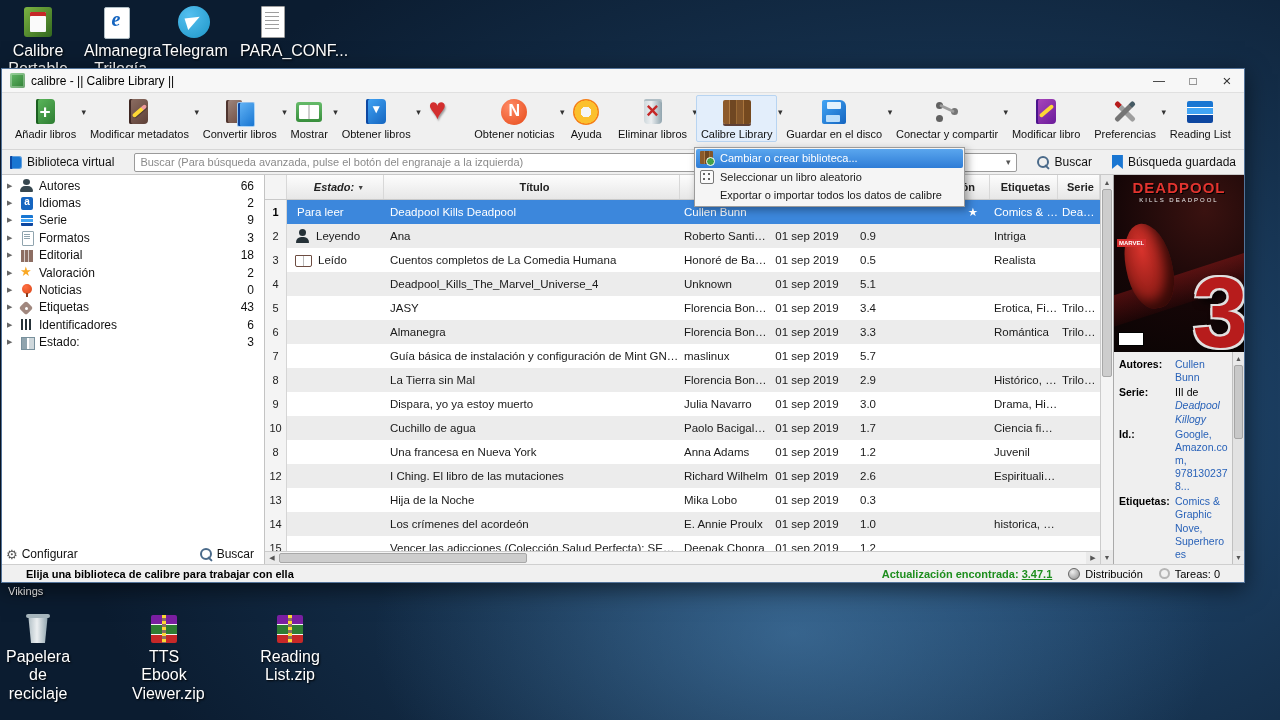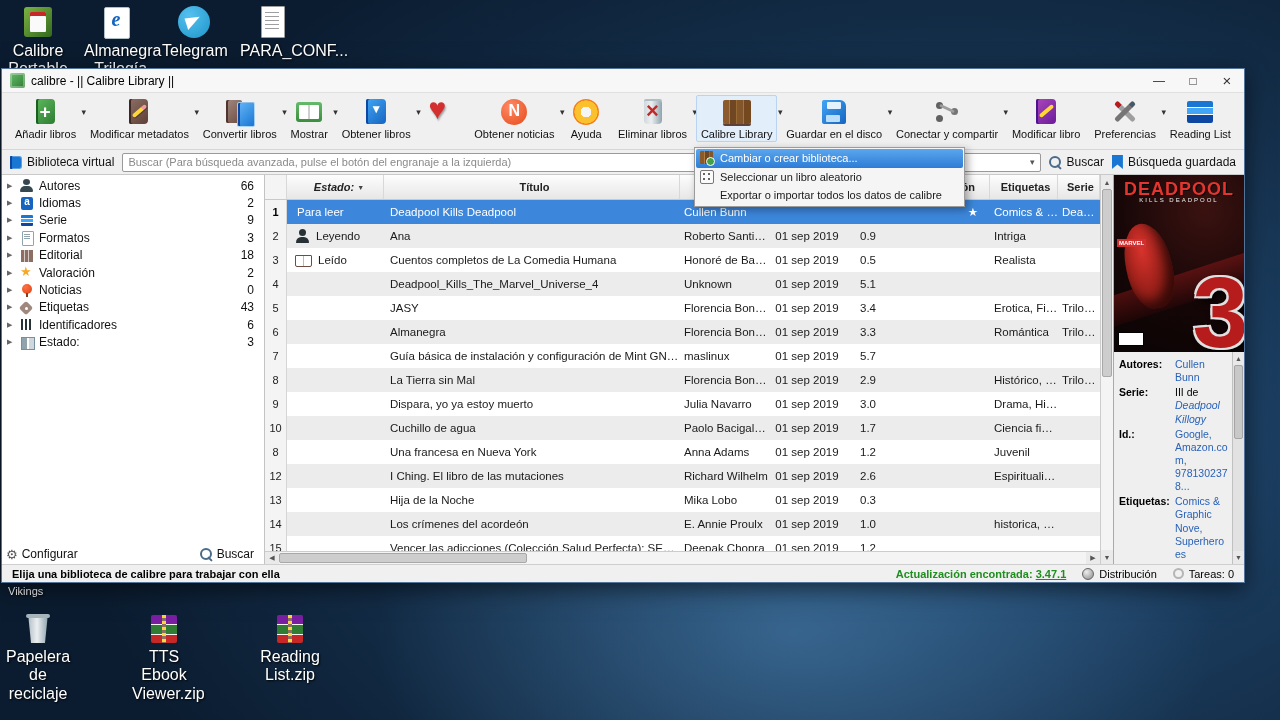--- a/index.html
+++ b/index.html
@@ -71,21 +71,21 @@
 .ic-save-disk::after{content:"";position:absolute;left:11px;top:5px;width:14px;height:7px;background:#e3f2fd;border-radius:1px;box-shadow:-1px 13px 0 0 #bbdefb}
 .ic-connect-share::before{content:"";position:absolute;left:7px;top:5px;width:7px;height:7px;border-radius:50%;background:#616161;box-shadow:15px 6px 0 #757575,0 13px 0 #616161}
 .ic-connect-share::after{content:"";position:absolute;left:10px;top:10px;width:16px;height:3px;background:#9e9e9e;transform:rotate(25deg);border-radius:2px}
 .ic-edit-book::before{content:"";position:absolute;left:8px;top:2px;width:20px;height:25px;background:linear-gradient(135deg,#ab47bc,#6a1b9a);border-radius:2px 4px 4px 2px;box-shadow:inset 2px 0 0 #4a148c}
 .ic-edit-book::after{content:"";position:absolute;left:10px;top:12px;width:17px;height:4px;background:#fdd835;transform:rotate(-40deg);border-radius:2px}
 .ic-preferences::before{content:"";position:absolute;left:5px;top:12px;width:26px;height:5px;background:linear-gradient(90deg,#b71c1c 0 6px,#9e9e9e 6px);transform:rotate(45deg);border-radius:2px}
 .ic-preferences::after{content:"";position:absolute;left:5px;top:12px;width:26px;height:5px;background:linear-gradient(90deg,#757575 0 80%,#455a64 80%);transform:rotate(-45deg);border-radius:2px}
 .ic-reading-list::before{content:"";position:absolute;left:5px;top:4px;width:26px;height:22px;background:linear-gradient(180deg,#1976d2 0 6px,#fff 6px 7px,#42a5f5 7px 13px,#fff 13px 14px,#0d47a1 14px 22px);border-radius:2px}
 
 
-.searchrow{flex:0 0 25px;display:flex;align-items:center;gap:8px;padding:0 8px;background:#f0f0f0;border-bottom:1px solid #c9c9c9;font-size:12px}
+.searchrow{flex:0 0 25px;display:flex;align-items:center;gap:20px;padding:0 8px;background:#f0f0f0;border-bottom:1px solid #c9c9c9;font-size:12px}
 .vlib{display:flex;align-items:center;gap:5px;color:#111;white-space:nowrap}
 .vlib-ic{width:12px;height:13px;background:#1976d2;border-radius:1px 3px 3px 1px;box-shadow:inset 2px 0 0 #0d47a1,inset 0 0 0 1px rgba(255,255,255,.3);display:block}
 .srch{flex:1;height:19px;background:#fff;border:1px solid #9a9a9a;border-radius:2px;display:flex;align-items:center;padding:0 5px;overflow:hidden}
 .srch-ph{font-size:11px;color:#8a8a8a;white-space:nowrap;overflow:hidden}
 .combo-arrow{margin-left:auto;font-style:normal;font-size:9px;color:#555}
 .sbtn,.saved{display:flex;align-items:center;gap:5px;color:#111;white-space:nowrap}
 .mag{width:13px;height:13px;position:relative;display:block}
 .mag::before{content:"";position:absolute;left:0;top:0;width:8px;height:8px;border:2px solid #4a6a8a;border-radius:50%}
 .mag::after{content:"";position:absolute;right:0;bottom:1px;width:6px;height:2px;background:#4a6a8a;transform:rotate(45deg);border-radius:1px}
 .bm-ic{width:11px;height:14px;background:#1976d2;clip-path:polygon(0 0,100% 0,100% 100%,50% 68%,0 100%);display:block}
@@ -153,39 +153,39 @@
 .h-thumb{position:absolute;left:0;top:1px;bottom:1px;width:248px;background:#cdcdcd;border:1px solid #a8a8a8;border-radius:2px}
 .vscroll{flex:0 0 13px;display:flex;flex-direction:column;background:#f0f0f0;border-left:1px solid #ccc}
 .vscroll .sb-btn{width:100%;height:14px}
 .v-track{flex:1;position:relative;background:#f4f4f4}
 .v-thumb{position:absolute;top:0;left:1px;right:1px;height:52%;background:#cdcdcd;border:1px solid #a8a8a8;border-radius:2px}
 
 
 .right-panel{flex:0 0 131px;display:flex;flex-direction:column;border-left:1px solid #aaa;background:#ececec;min-width:0}
 .cover{flex:0 0 177px;position:relative;overflow:hidden;background:radial-gradient(circle at 70% 20%,#3a1210,#150607 55%,#0a0404)}
 .cover::before{content:"";position:absolute;left:-20px;top:95px;width:200px;height:30px;background:linear-gradient(rgba(190,30,30,.35),rgba(120,10,10,.12));transform:rotate(-18deg)}
-.cv-title{position:absolute;top:4px;left:0;right:0;text-align:center;color:#e3342f;font-weight:bold;font-size:18px;letter-spacing:1px;text-shadow:1px 1px 0 #000}
+.cv-title{position:absolute;top:4px;left:0;right:0;text-align:center;color:#e3342f;font-weight:bold;font-size:15px;letter-spacing:1px;text-shadow:1px 1px 0 #000}
 .cv-sub{position:absolute;top:22px;left:0;right:0;text-align:center;color:#eee;font-size:6px;letter-spacing:2px}
 .cv-three{position:absolute;right:-4px;bottom:-10px;font-size:100px;font-weight:bold;line-height:1;color:#b71c1c;text-shadow:-2px -2px 0 #e0e0e0,2px -2px 0 #e0e0e0,-2px 2px 0 #e0e0e0,2px 2px 0 #e0e0e0,5px 5px 8px #000}
 .cv-fig{position:absolute;left:12px;top:48px;width:46px;height:86px;background:radial-gradient(ellipse at 40% 30%,#d8332c,#801812 70%);border-radius:45% 55% 40% 50%;transform:rotate(-10deg);box-shadow:inset -6px -8px 12px rgba(0,0,0,.6)}
 .cv-marvel{position:absolute;left:3px;top:64px;background:#d32f2f;color:#fff;font-size:6px;font-weight:bold;padding:1px 2px}
 .cv-advisory{position:absolute;left:4px;bottom:6px;width:26px;height:14px;background:#fff;border:1px solid #000}
 .details{flex:1;position:relative;background:#efefef;padding:6px 15px 4px 5px;overflow:hidden}
 .dgrid{display:grid;grid-template-columns:53px 1fr;column-gap:3px;row-gap:2px;font-size:10.5px;line-height:1.25}
 .dl{font-weight:bold;color:#000}
 .dv{color:#2962b8;word-wrap:break-word;overflow:hidden}
 .dv .plain{color:#000}
 .dv .italic{font-style:italic}
 .d-scroll{position:absolute;right:0;top:0;bottom:0;width:12px;background:#e2e2e2;border-left:1px solid #c0c0c0;display:flex;flex-direction:column}
 .d-scroll .sb-btn{width:100%;height:13px;background:#e9e9e9}
 .d-track{flex:1;position:relative}
 .d-thumb{position:absolute;top:0;left:1px;right:1px;height:40%;background:#c8c8c8;border:1px solid #a5a5a5;border-radius:2px}
 
 
-.statusbar{flex:0 0 18px;display:flex;align-items:center;padding:0 10px;font-size:11px;background:#f0f0f0;border-top:1px solid #cfcfcf}
+.statusbar{flex:0 0 18px;display:flex;align-items:center;padding:0 24px;font-size:11px;background:#f0f0f0;border-top:1px solid #cfcfcf}
 .st-left{font-weight:bold;color:#000}
 .st-right{margin-left:auto;display:flex;align-items:center;gap:16px}
 .upd{color:#1e8e1e;font-weight:bold}
 .upd-ver{color:#1e8e1e;text-decoration:underline;cursor:pointer}
 .distr,.tasks{display:flex;align-items:center;gap:5px;color:#000}
 .distr span{font-weight:normal}
 .distr-ic{width:12px;height:12px;border-radius:50%;background:radial-gradient(circle at 35% 30%,#eee,#8a8a8a);border:1px solid #666;display:block}
 .tasks-ic{width:11px;height:11px;border-radius:50%;border:2px solid #b5b5b5;display:block}
 
 

